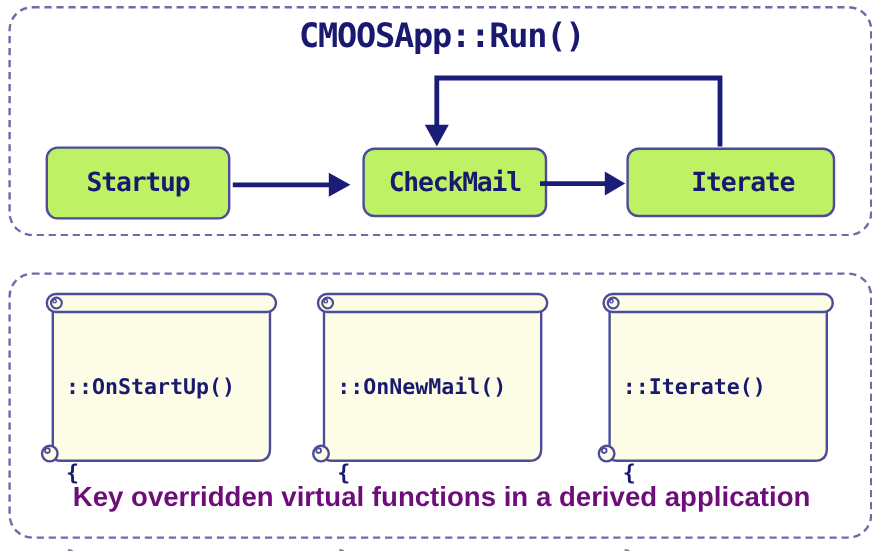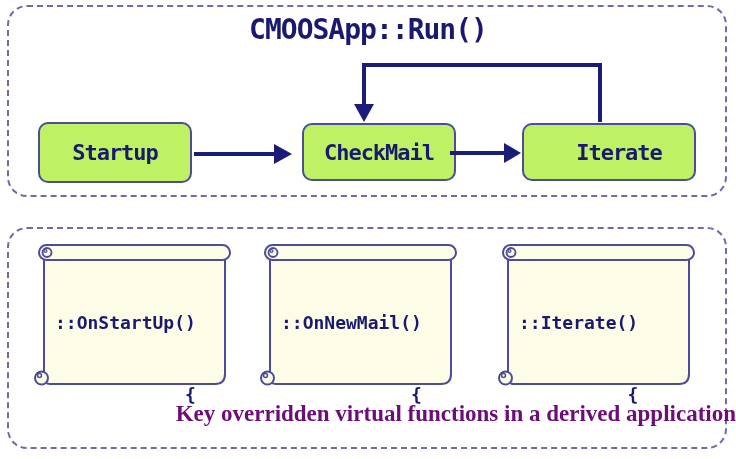--- a/index.html
+++ b/index.html
@@ -23,33 +23,33 @@
     position:absolute; display:flex; align-items:center; justify-content:center;
     background:#bef264; border:2.5px solid #4c4c9a; border-radius:10px;
     font-size:22px; font-weight:bold; color:#191970; letter-spacing:-1px;
   }
   #node-startup   { left:38px;  top:122px; width:150px; height:57px; }
   #node-checkmail { left:278px; top:123px; width:150px; height:54px;margin-left:24px; }
   #node-iterate   { left:522px; top:123px; width:150px; height:54px;padding-left:20px; }
 
   svg.arrow-layer { position:absolute; left:0; top:0; width:736px; height:459px; }
 
-  .scroll { position:absolute; top:242px; width:204px; height:148px;text-align:right; }
+  .scroll { position:absolute; top:242px; width:204px; height:148px; }
   #scroll-onstartup { left:33px; }
   #scroll-onnewmail { left:259px; }
   #scroll-iterate   { left:497px; }
   .scroll svg { position:absolute; left:0; top:0; width:204px; height:148px; }
   .scroll-code {
     position:absolute; left:22px; top:21px; color:#191970;
     font-size:18px; font-weight:bold; line-height:24px; white-space:pre;
   }
 
   .caption {
-    position:absolute; left:0; right:0; top:401px; text-align:right;
-    font-family:Liberation Serif, serif;
+    position:absolute; left:0; right:0; top:401px; text-align:center;
+    font-family:Liberation Sans, sans-serif;
     font-size:23px; font-weight:600; color:#6d0d7a;
   }
 </style>
 </head>
 <body>
 
 <div class="stage">
 
   <div class="panel" id="panel-run"></div>
 

